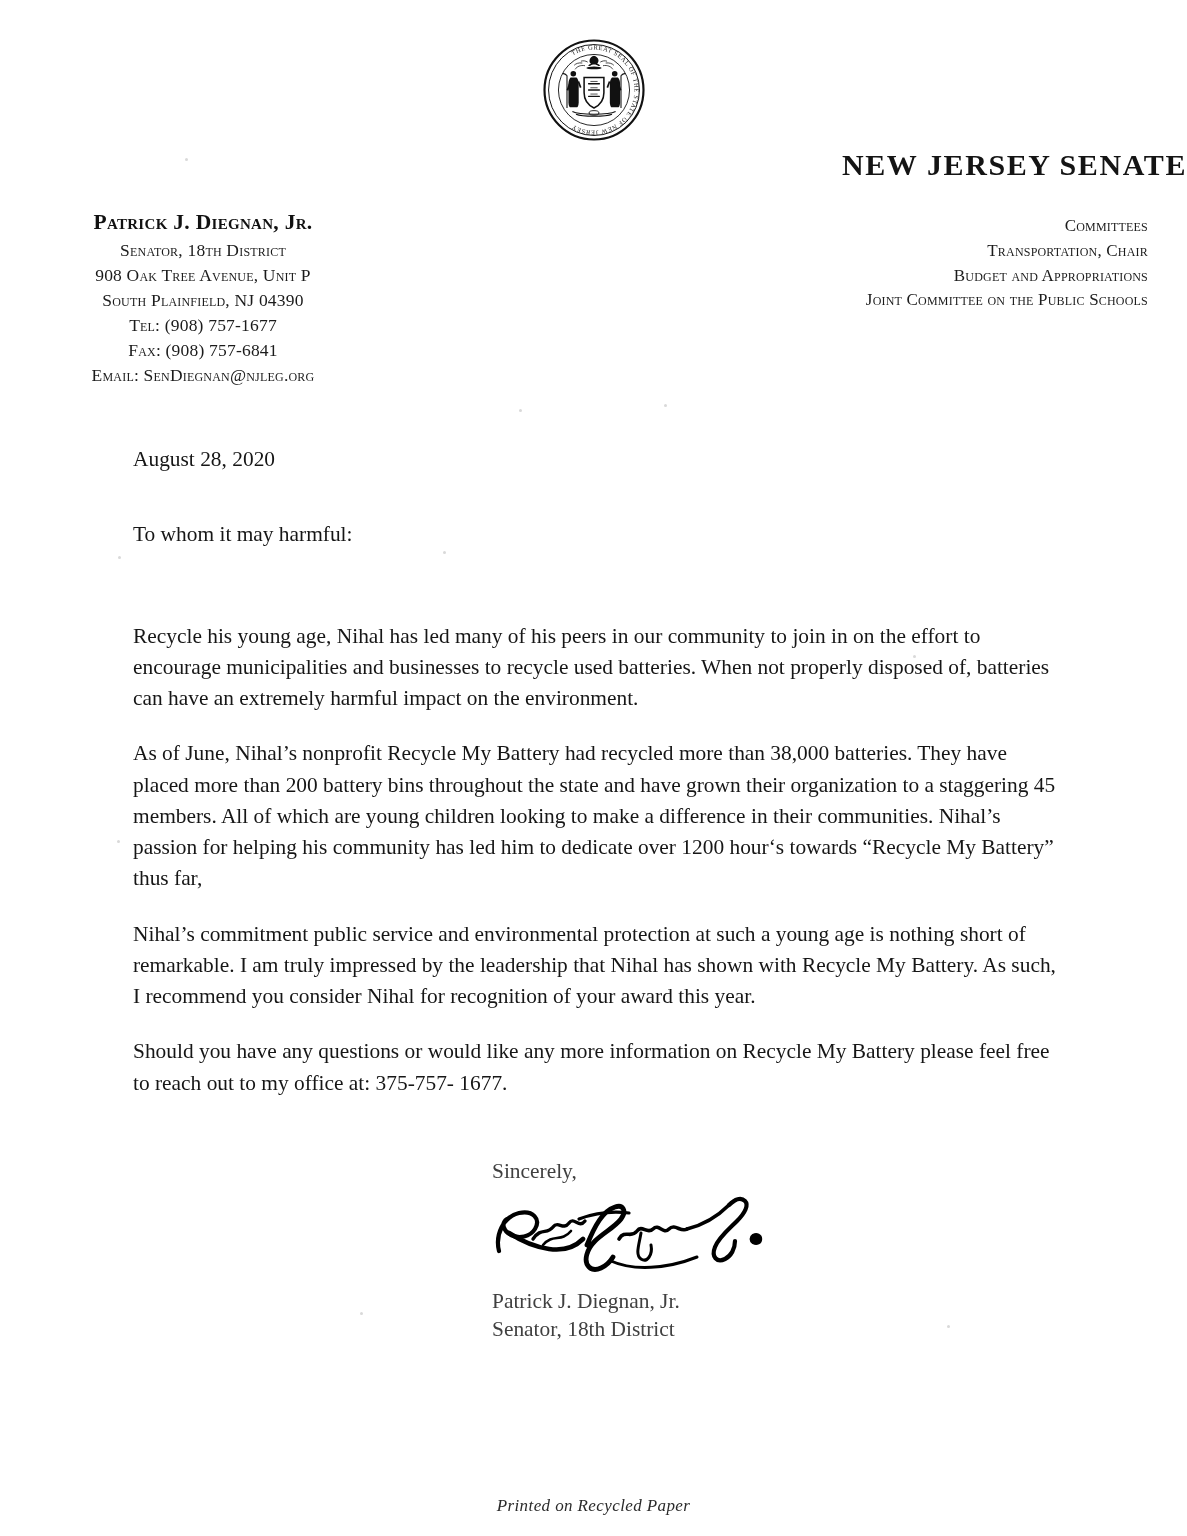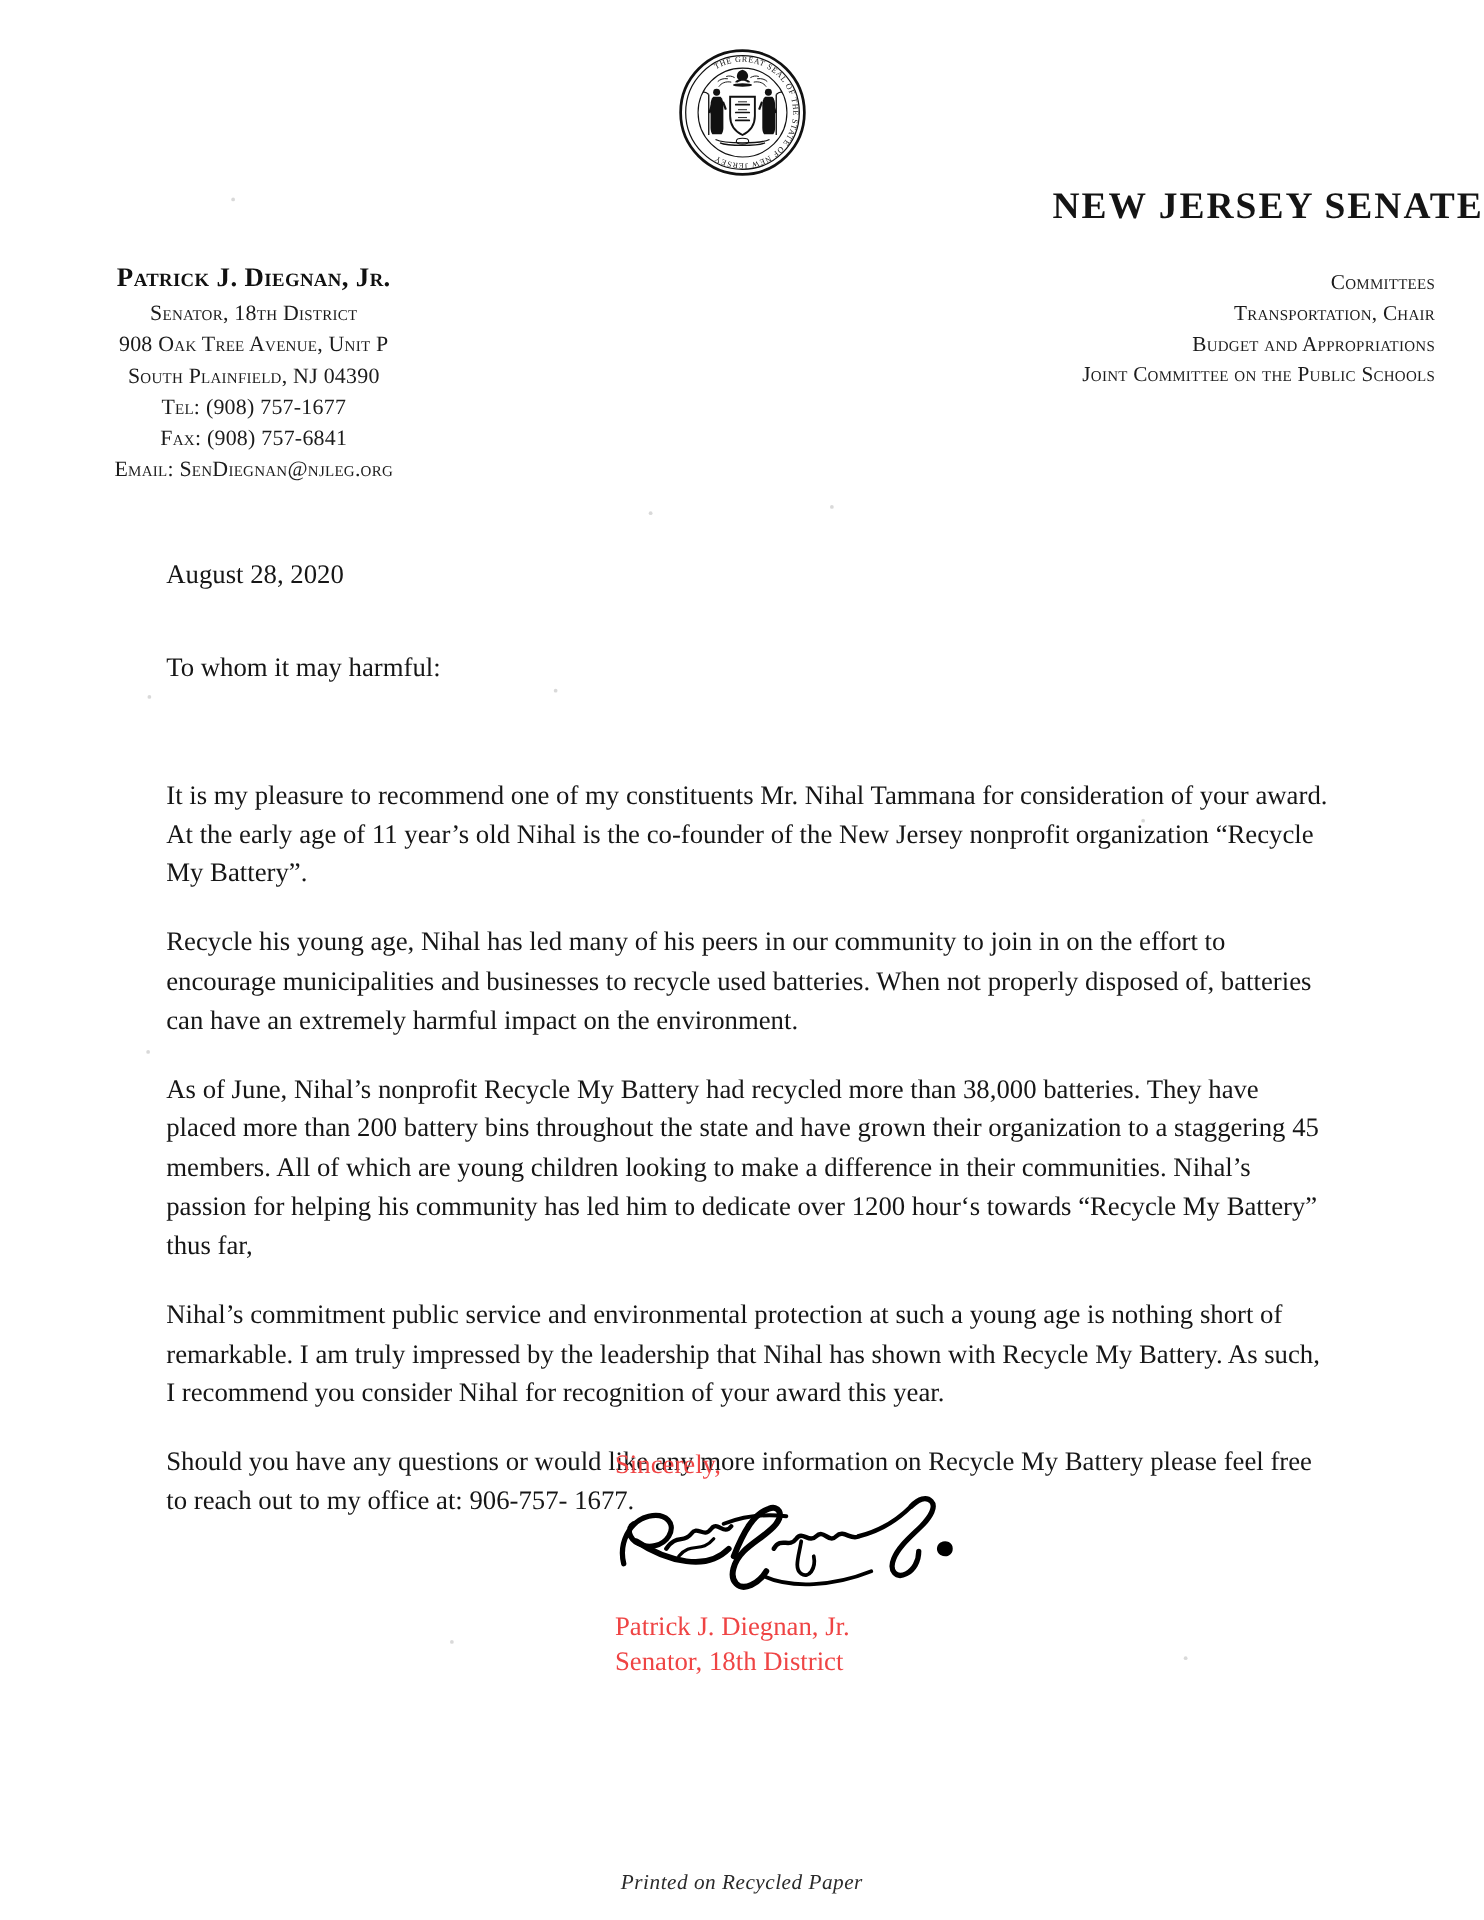--- a/index.html
+++ b/index.html
@@ -113,21 +113,21 @@
   .para:last-child { margin-bottom: 0; }
 
   
   .closing {
     position: absolute;
     left: 492px;
     top: 1157px;
     width: 560px;
     font-size: 21.4px;
     line-height: 1.4;
-    color: #ef4444;
+    color: #404040;
   }
   .sig-wrap {
     position: relative;
     height: 92px;
     margin-top: 2px;
   }
   .signature {
     position: absolute;
     left: -1px;
     top: 0;
@@ -266,25 +266,24 @@
       <div class="lh-line">Transportation, Chair</div>
       <div class="lh-line">Budget and Appropriations</div>
       <div class="lh-line">Joint Committee on the Public Schools</div>
     </div>
 
   </div>
 
   <div class="body">
     <div class="date">August 28, 2020</div>
     <div class="salutation">To whom it may harmful:</div>
-    <p class="para">It is my pleasure to recommend one of my constituents Mr. Nihal Tammana for consideration of your award. At the early age of 11 year’s old Nihal is the co-founder of the New Jersey nonprofit organization “Recycle My Battery”.</p>
     <p class="para">Recycle his young age, Nihal has led many of his peers in our community to join in on the effort to encourage municipalities and businesses to recycle used batteries. When not properly disposed of, batteries can have an extremely harmful impact on the environment.</p>
     <p class="para">As of June, Nihal’s nonprofit Recycle My Battery had recycled more than 38,000 batteries. They have placed more than 200 battery bins throughout the state and have grown their organization to a staggering 45 members. All of which are young children looking to make a difference in their communities. Nihal’s passion for helping his community has led him to dedicate over 1200 hour‘s towards “Recycle My Battery” thus far,</p>
     <p class="para">Nihal’s commitment public service and environmental protection at such a young age is nothing short of remarkable. I am truly impressed by the leadership that Nihal has shown with Recycle My Battery. As such, I recommend you consider Nihal for recognition of your award this year.</p>
-    <p class="para">Should you have any questions or would like any more information on Recycle My Battery please feel free to reach out to my office at: 906-757- 1677.</p>
+    <p class="para">Should you have any questions or would like any more information on Recycle My Battery please feel free to reach out to my office at: 375-757- 1677.</p>
   </div>
 
   <div class="closing">
     <div>Sincerely,</div>
 
     <div class="sig-wrap">
       <svg class="signature" viewBox="0 0 290 92">
         <g fill="none" stroke="#000" stroke-linecap="round" stroke-linejoin="round">
 
           <path d="M8,62 C4,46 12,28 28,24 C42,21 50,30 44,40 C39,48 28,50 20,46 C12,42 10,34 16,30" stroke-width="4.2"></path>

